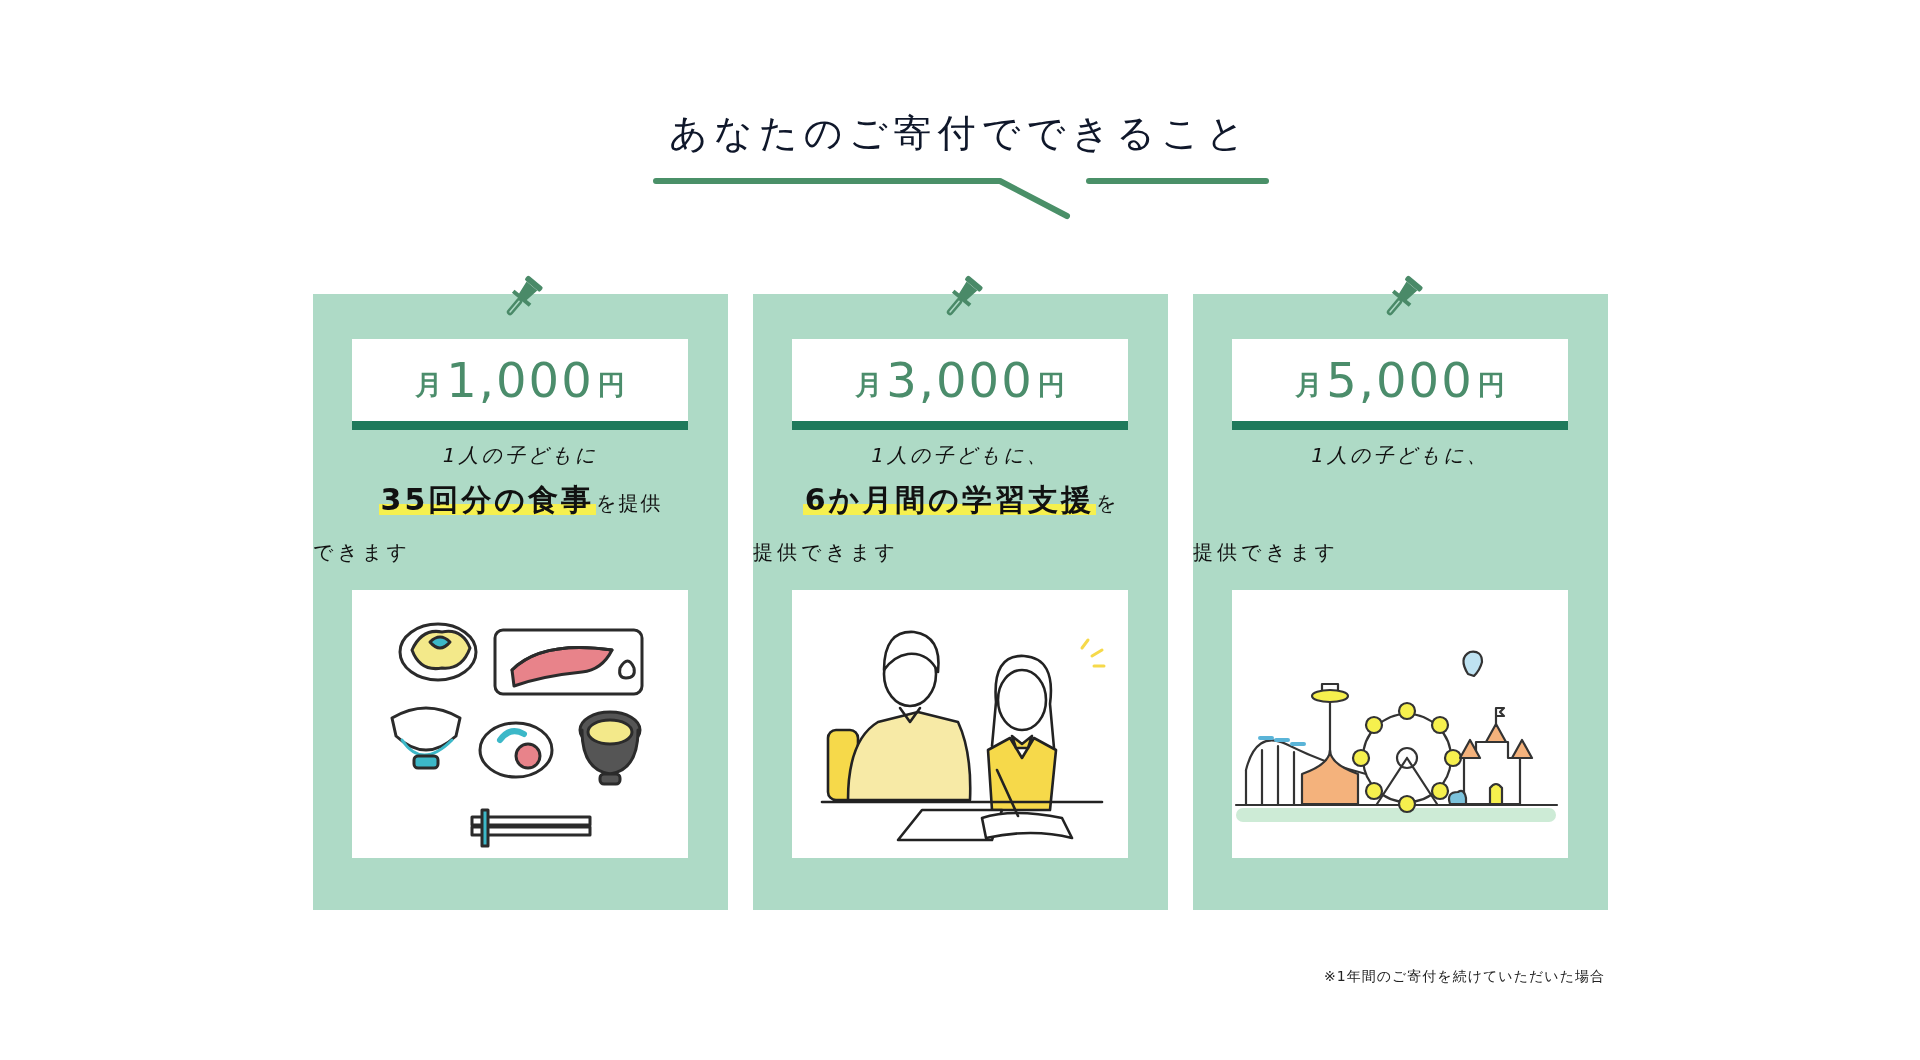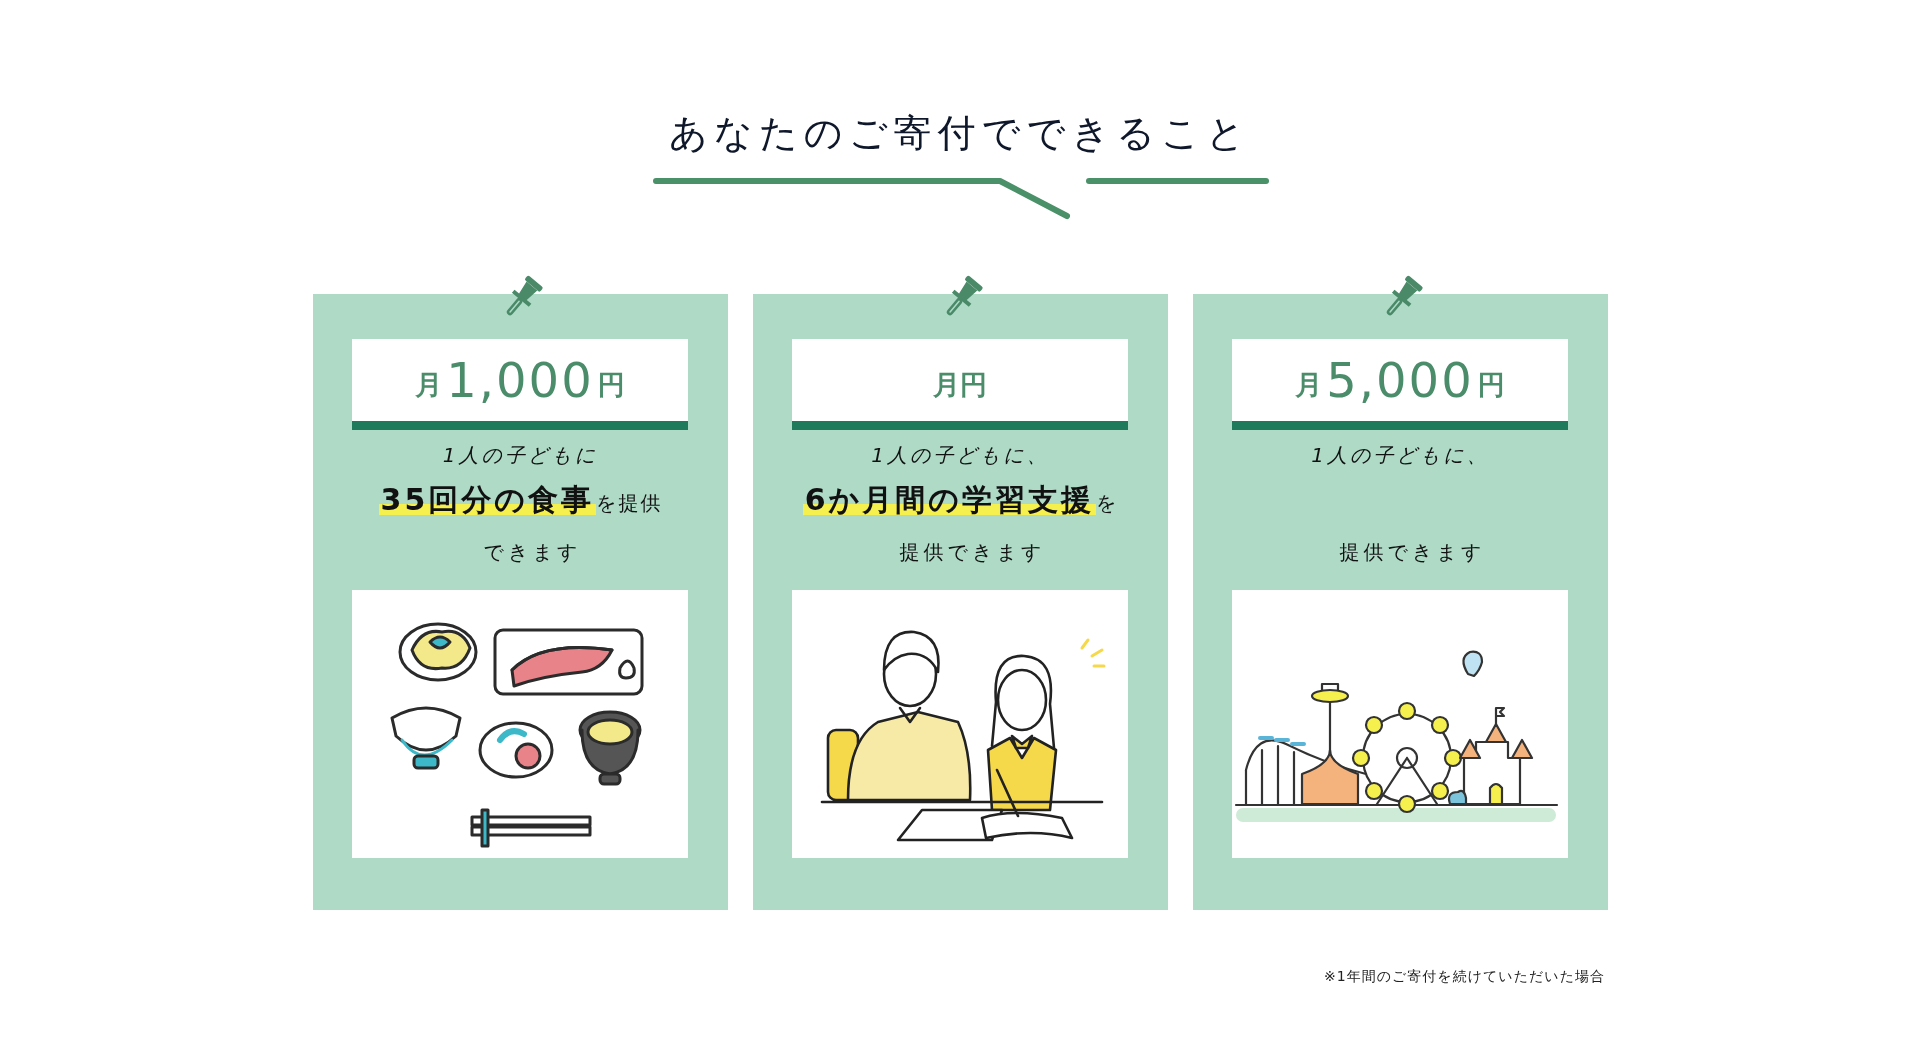--- a/index.html
+++ b/index.html
@@ -24,21 +24,21 @@
     .price-unit { font-size: 27px; font-weight: 700; margin-top: 10px; }
     .price-num { font-size: 48px; font-weight: 500; letter-spacing: 2px; margin: 5px 4px; }
     .desc1 { position: absolute; left: 0; width: 100%; top: 148px; text-align: center; font-size: 20px; letter-spacing: 3px; font-style: italic; }
     .desc2 { position: absolute; left: 0; width: 100%; top: 186px; text-align: center; white-space: nowrap; }
     .hl {
       font-size: 30px; font-weight: 700; letter-spacing: 3px;
       background: linear-gradient(to bottom, transparent 62%, #f6f04e 62%, #f6f04e 95%, transparent 95%);
       padding: 0 2px;
     }
     .tail { font-size: 20px; letter-spacing: 2px; }
-    .desc3 { position: absolute; left: 12px; width: 100%; top: 245px; text-align: center; font-size: 20px; letter-spacing: 4px; }
+    .desc3 { position: absolute; left: 0; width: 100%; top: 245px; font-size: 20px; letter-spacing: 4px; }
     .img-box { position: absolute; left: 39px; width: 336px; top: 296px; height: 268px; background: #fff; }
     .img-box svg { width: 100%; height: 100%; display: block; }
     .footnote {
       position: absolute; right: 315px; top: 968px; font-size: 14px; letter-spacing: 1px; color: #222;
     }
   </style>
 </head>
 <body>
 
 <div class="title">あなたのご寄付でできること</div>
@@ -101,20 +101,21 @@
 <div class="card" style="left:753px;">
   <svg class="pin" viewBox="0 0 54 50">
     <g transform="rotate(40 27 25)" fill="#4a8a68">
       <rect x="17" y="2" width="20" height="6" rx="2"></rect>
       <path d="M20 8 h14 l-2 14 h6 v4 h-22 v-4 h6 z"></path>
       <rect x="25" y="26" width="4" height="18" rx="2" fill="none" stroke="#4a8a68" stroke-width="2.5"></rect>
     </g>
   </svg>
   <div class="price-box">
     <span class="price-unit">月</span>
+    <span class="price-num">3,000</span>
     <span class="price-unit">円</span>
   </div>
   <div class="desc1">1人の子どもに、</div>
   <div class="desc2">
     <span class="hl">6か月間の学習支援</span><span class="tail">を</span>
   </div>
   <div class="desc3">提供できます</div>
   <div class="img-box">
     <svg viewBox="0 0 336 268" stroke="#222" stroke-width="2.6" fill="none" stroke-linejoin="round" stroke-linecap="round">
       <rect x="36" y="140" width="30" height="70" rx="8" fill="#f6d94a"></rect>

